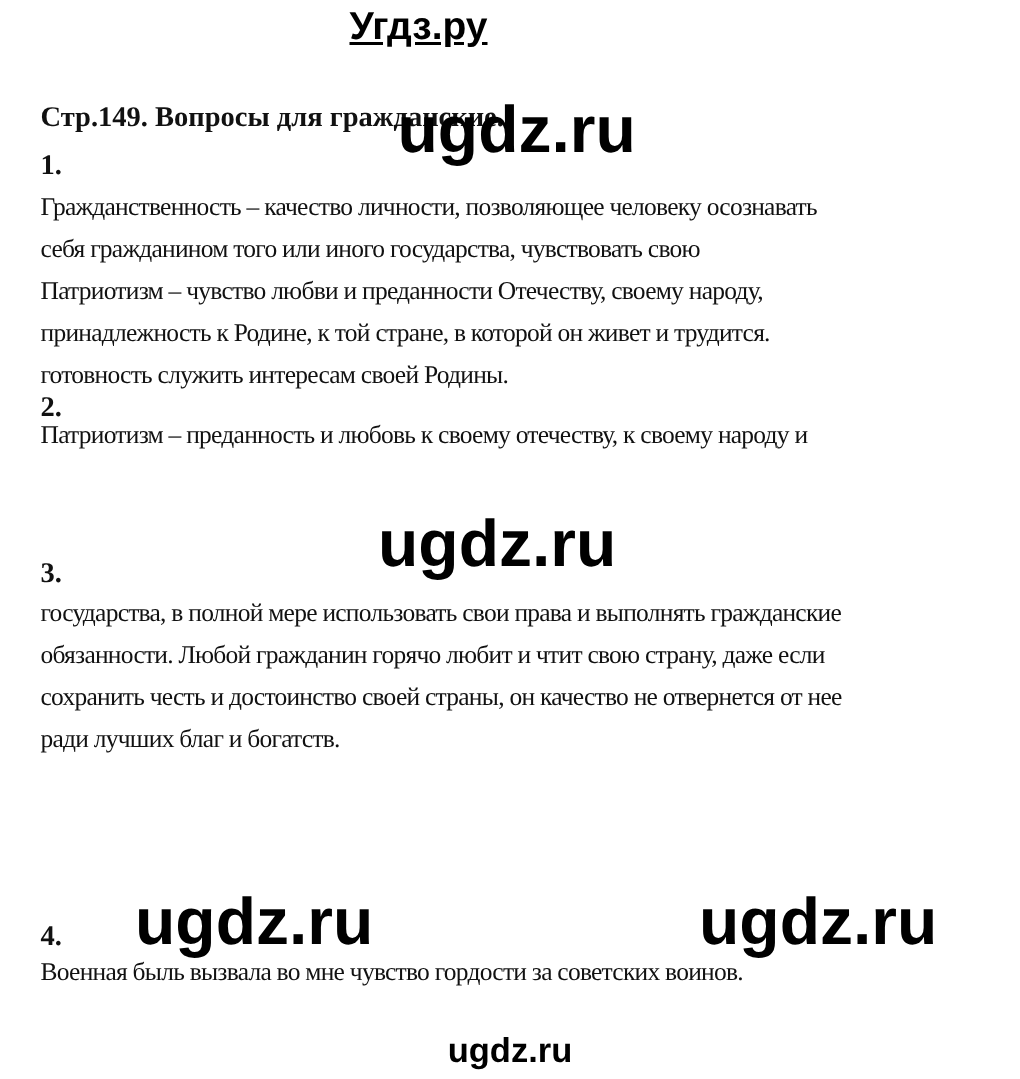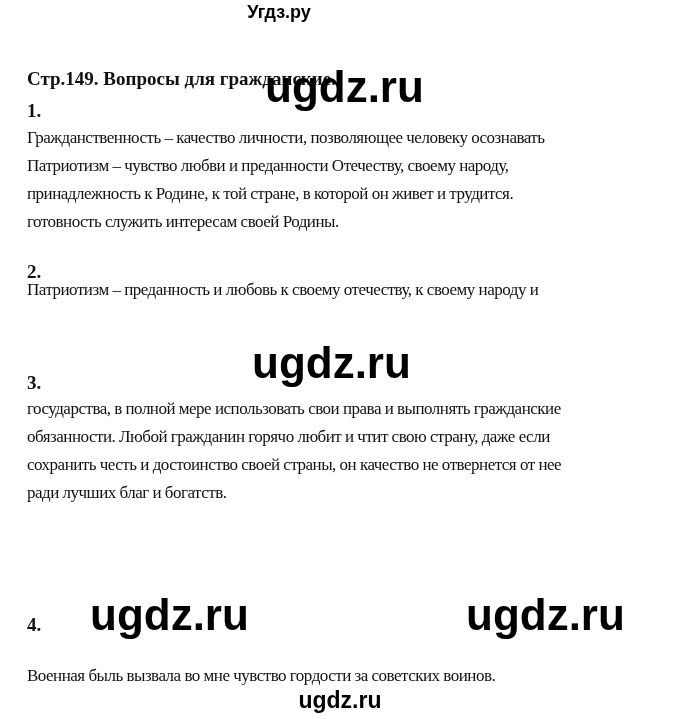--- a/index.html
+++ b/index.html
@@ -1,37 +1,38 @@
 <!DOCTYPE html>
 <html><head>
 <meta charset="utf-8">
 <style>
   html, body { margin:0; padding:0; background:#ffffff; }
   body { width:680px; height:719px; position:relative; overflow:hidden; color:#111; }
   .abs { position:absolute; white-space:nowrap; }
-  .header { left:0; width:558px; top:2px; text-align:center; font-family:"Liberation Sans", sans-serif; font-weight:bold; font-size:18px; color:#000; }
+  .header { left:0; width:558px; top:2px; text-align:center; font-family:"Liberation Sans", sans-serif; font-weight:bold; font-size:26px; color:#000;text-decoration:underline; }
   .footer { left:0; width:680px; top:687px; text-align:center; font-family:"Liberation Sans", sans-serif; font-weight:bold; font-size:23px; color:#000; }
   .wm { font-family:"Liberation Sans", sans-serif; font-weight:bold; font-size:44px; color:#000; letter-spacing:0px; }
   .title { left:27px; top:68px; font-family:"Liberation Serif", serif; font-weight:bold; font-size:19px; }
   .num { font-family:"Liberation Serif", serif; font-weight:bold; font-size:19px; left:27px; }
   .p { left:27px; font-family:"Liberation Serif", serif; font-size:17px; line-height:28px; letter-spacing:-0.5px; }
   .p div { height:28px; }
 </style>
 </head>
 <body>
 
 <div class="abs header">Угдз.ру</div>
 
 <div class="abs title">Стр.149. Вопросы для гражданские.</div>
 
 <div class="abs wm" style="left:265px; top:62px;">ugdz.ru</div>
 
 <div class="abs num" style="top:100px;">1.</div>
 <div class="abs p" style="top:124px;">
   <div>Гражданственность – качество личности, позволяющее человеку осознавать</div>
+  <div>себя гражданином того или иного государства, чувствовать свою</div>
   <div>Патриотизм – чувство любви и преданности Отечеству, своему народу,</div>
   <div>принадлежность к Родине, к той стране, в которой он живет и трудится.</div>
   <div>готовность служить интересам своей Родины.</div>
 </div>
 
 <div class="abs num" style="top:261px;">2.</div>
 <div class="abs p" style="top:276px;">
   <div>Патриотизм – преданность и любовь к своему отечеству, к своему народу и</div>
 </div>
 
@@ -41,17 +42,17 @@
 <div class="abs p" style="top:395px;">
   <div>государства, в полной мере использовать свои права и выполнять гражданские</div>
   <div>обязанности. Любой гражданин горячо любит и чтит свою страну, даже если</div>
   <div>сохранить честь и достоинство своей страны, он качество не отвернется от нее</div>
   <div>ради лучших благ и богатств.</div>
 </div>
 
 <div class="abs num" style="top:614px;">4.</div>
 <div class="abs wm" style="left:90px; top:590px;">ugdz.ru</div>
 <div class="abs wm" style="left:466px; top:590px;">ugdz.ru</div>
-<div class="abs p" style="top:634px;margin-top:28px;">
+<div class="abs p" style="top:634px;">
   <div>Военная быль вызвала во мне чувство гордости за советских воинов.</div>
 </div>
 
 <div class="abs footer">ugdz.ru</div>
 
 </body></html>

